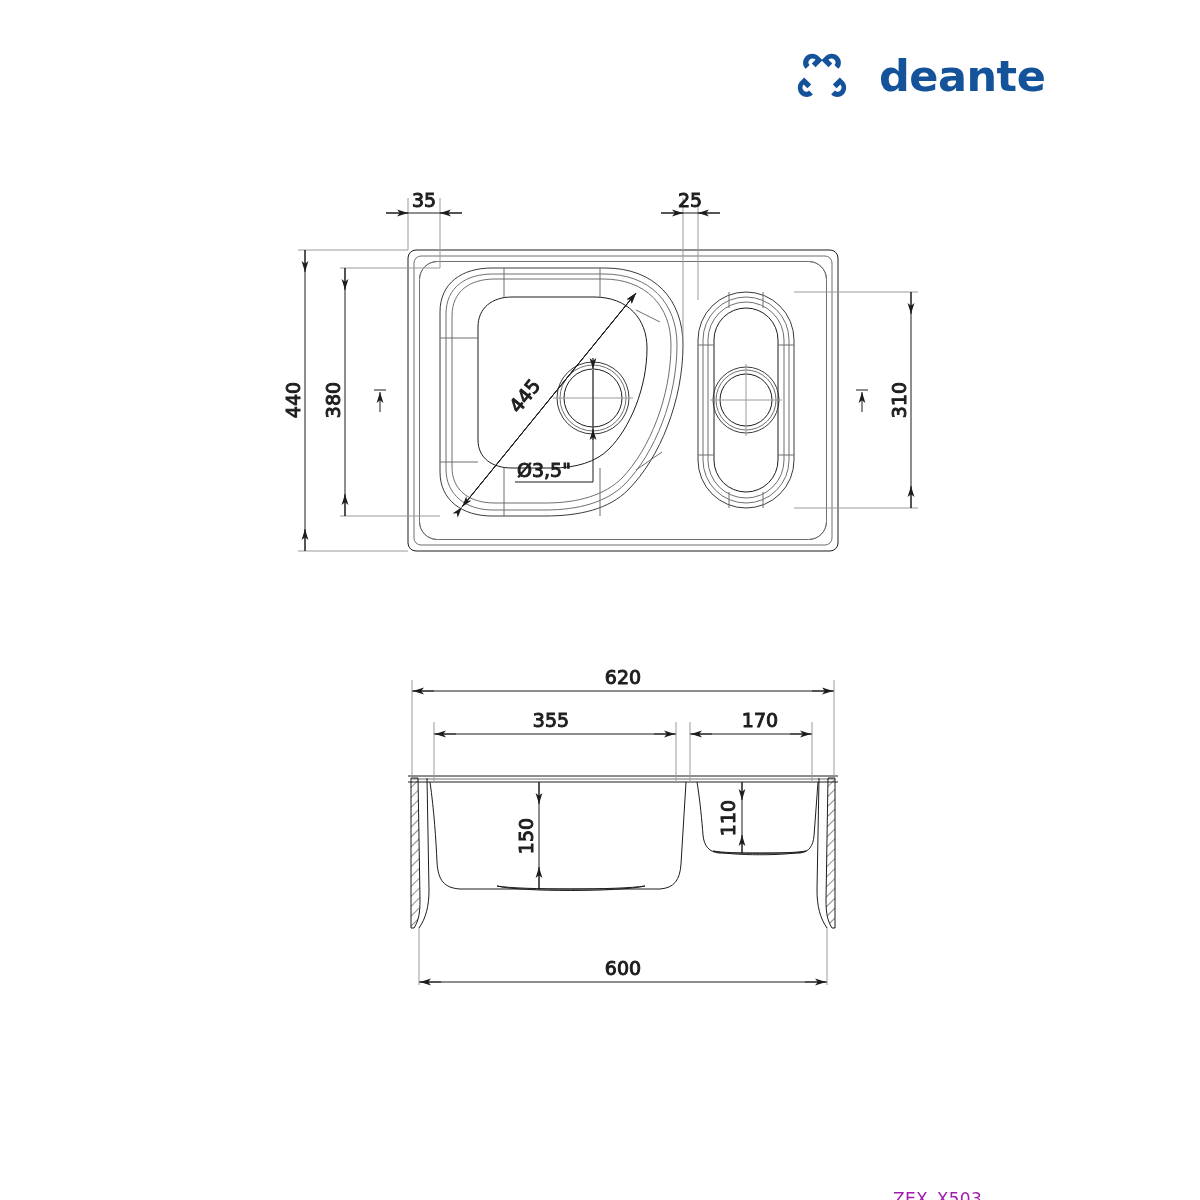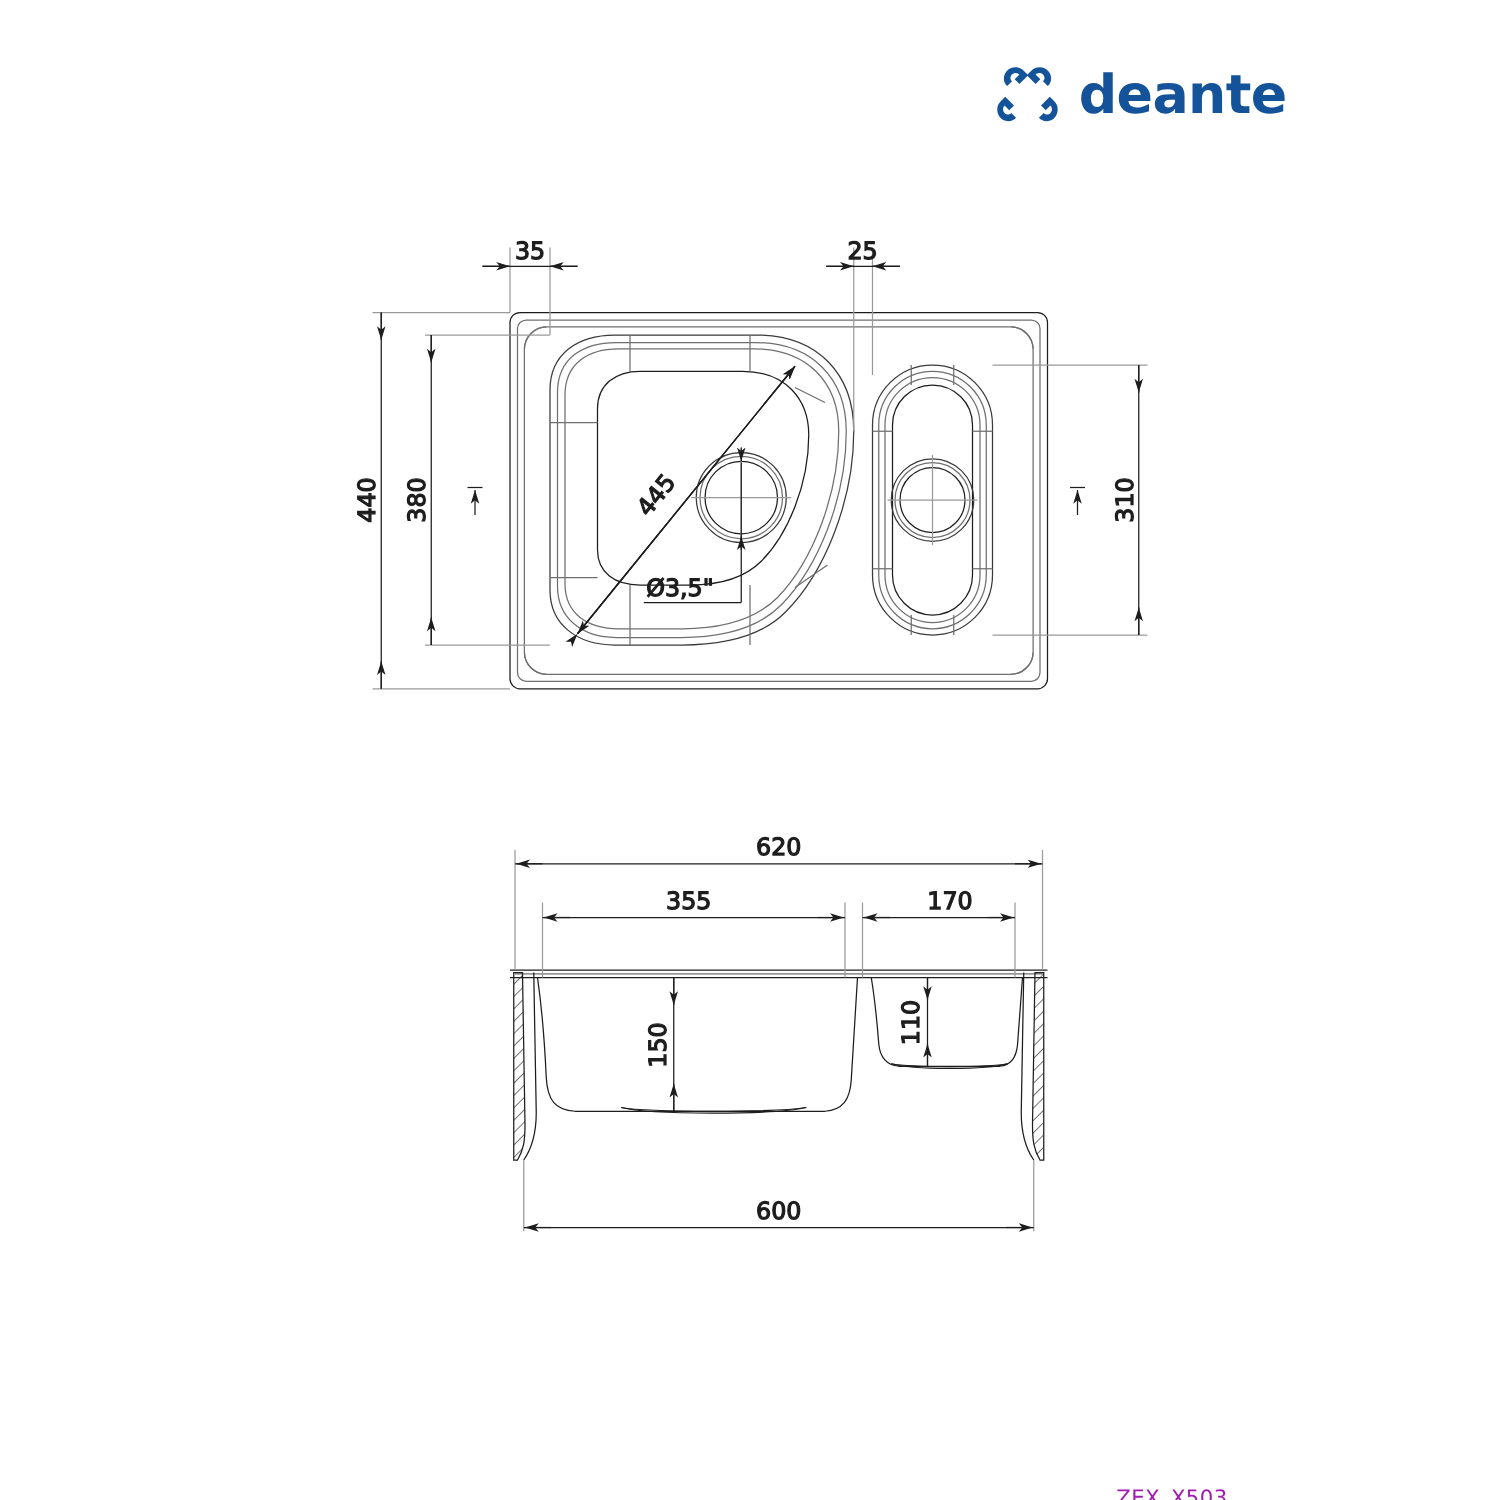--- a/index.html
+++ b/index.html
@@ -22,21 +22,21 @@
     background: #ffffff;
   }
   .logo-wrap {
     position: absolute;
     left: 795px;
     top: 42px;
     width: 200px;
     height: 72px;
     display: flex;
     align-items: center;
-    gap: 14px;
+    gap: 30px;
   }
   .logo-mark { width: 54px; height: 54px; flex: 0 0 auto; }
   .logo-text {
     font-family: "DejaVu Sans", sans-serif;
     font-size: 43px;
     font-weight: 600;
     letter-spacing: -0.5px;
     line-height: 1;
     padding-bottom: 4px;
   }

